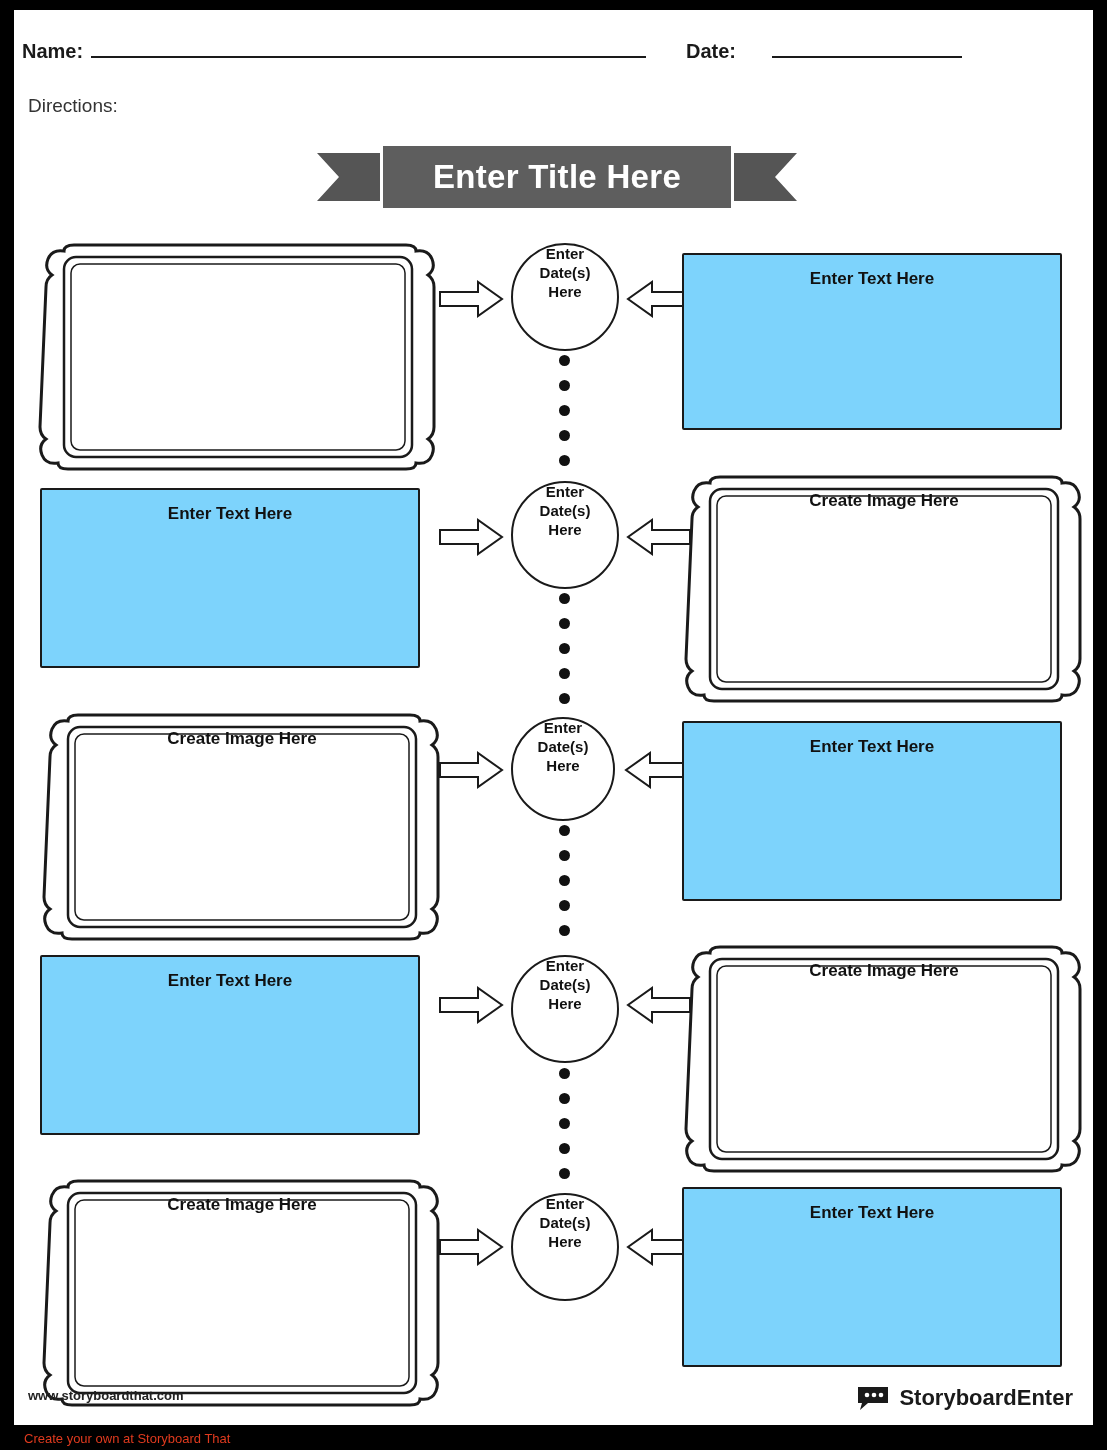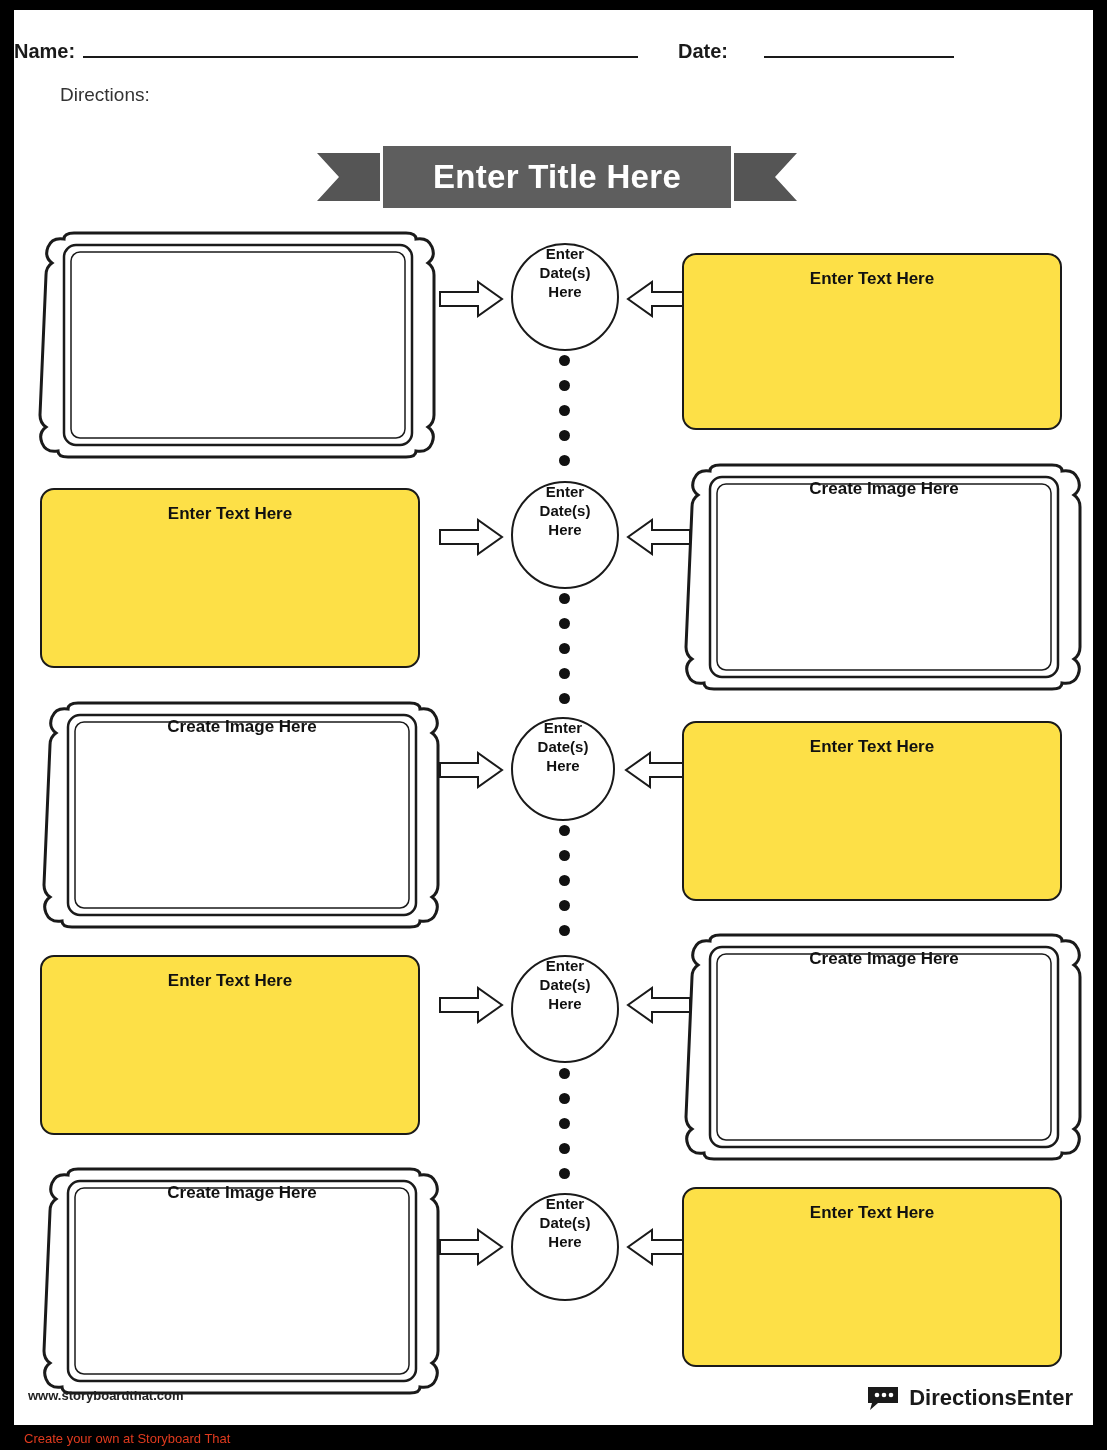--- a/index.html
+++ b/index.html
@@ -20,21 +20,21 @@
     background: #fff;
   }
 
   
   .hdr {
     position: absolute;
     left: 0; top: 0; width: 100%;
   }
   .name-row {
     position: absolute;
-    left: 0;
+    left: 8px;
     top: 30px;
     display: flex;
     align-items: baseline;
     width: 940px;
   }
   .lbl {
     font-size: 20px;
     font-weight: bold;
     color: #1a1a1a;
     white-space: nowrap;
@@ -44,24 +44,23 @@
     border-bottom: 2px solid #1a1a1a;
     margin-left: 8px;
     height: 14px;
   }
   .rule-name { width: 575px; }
   .rule-date { width: 190px; }
   .date-grp { margin-left: 40px; display: flex; align-items: baseline; gap: 28px; }
   .directions {
     position: absolute;
     left: 14px;
-    top: 74px;
+    top: 85px;
     font-size: 19px;
     color: #333;
-    margin-left: 32px;
   }
 
   
   .banner-wrap {
     position: absolute;
     left: 303px;
     top: 133px;
     width: 480px;
     height: 68px;
     text-align: right;
@@ -95,35 +94,36 @@
   }
 
   
   .rows { position: absolute; left: 0; top: 213px; width: 100%; }
   .row { position: relative; height: 0; }
 
   
   .box {
     position: absolute;
     border: 2px solid #1a1a1a;
-    border-radius: 14px;
-    background: #fde047;
+    border-radius: 2px;
+    background: #7dd3fc;
   }
   .box .cap {
     display: block;
     text-align: center;
     font-size: 17px;
     font-weight: bold;
     color: #111;
     margin-top: 14px;
   }
 
   
   .fancy {
     position: absolute;
+    margin-top: 12px;
   }
   .fancy svg { position: absolute; left: 0; top: 0; }
   .fancy .cap {
     position: absolute;
     left: 0; right: 0;
     top: 16px;
     text-align: center;
     font-size: 17px;
     font-weight: bold;
     color: #111;
@@ -408,17 +408,17 @@
   </div>
 
   <div class="site">www.storyboardthat.com</div>
   <div class="brand">
     <svg width="34" height="26" viewBox="0 0 34 26">
       <path d="M2,2 H32 V18 H12 L4,25 L6,18 H2 Z" fill="#1a1a1a"></path>
       <circle cx="11" cy="10" r="2.3" fill="#fff"></circle>
       <circle cx="18" cy="10" r="2.3" fill="#fff"></circle>
       <circle cx="25" cy="10" r="2.3" fill="#fff"></circle>
     </svg>
-    <span class="bname"><i>Directions</i><i>Enter</i></span>
+    <span class="bname"><i>Storyboard</i><i>Enter</i></span>
   </div>
 </div>
 
 <div class="footer-strip">Create your own at Storyboard That</div>
 
 </body></html>

